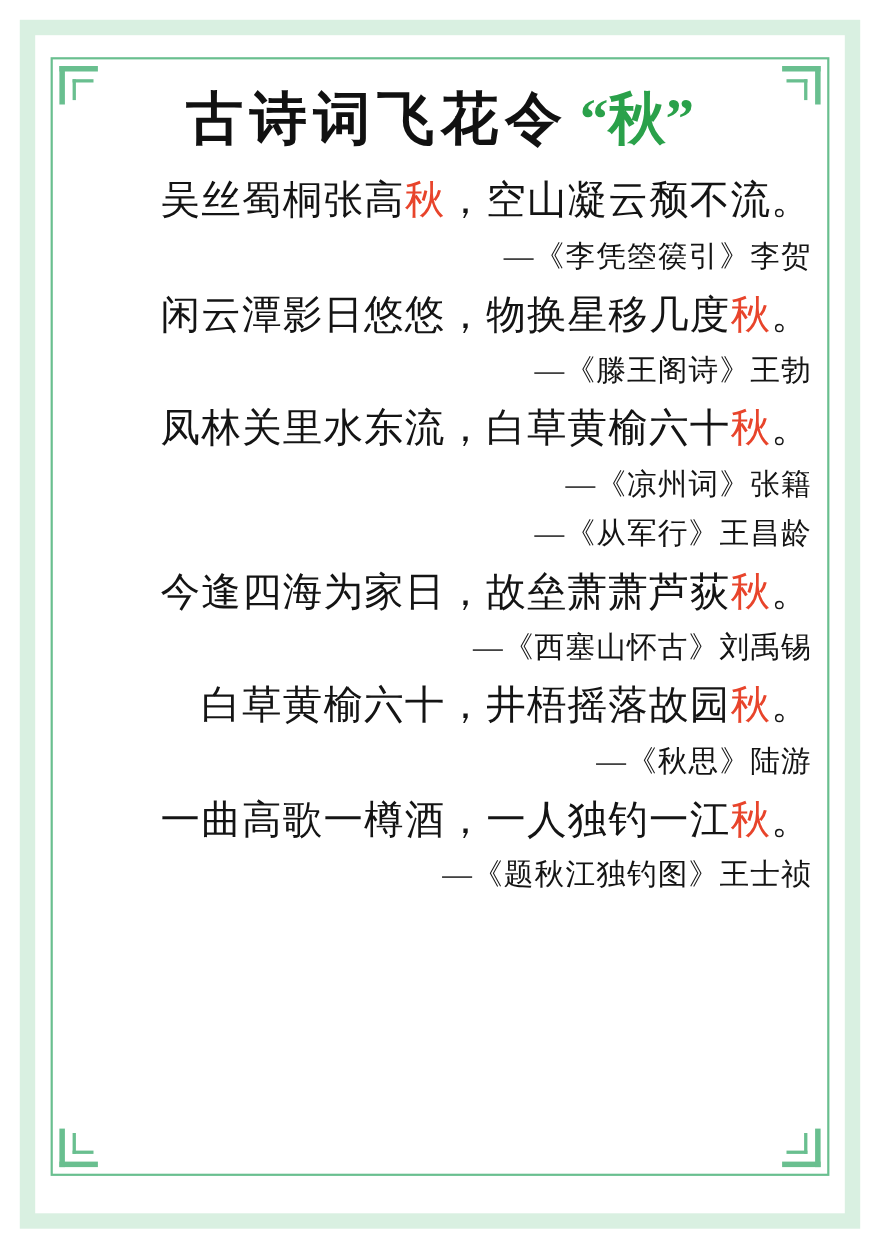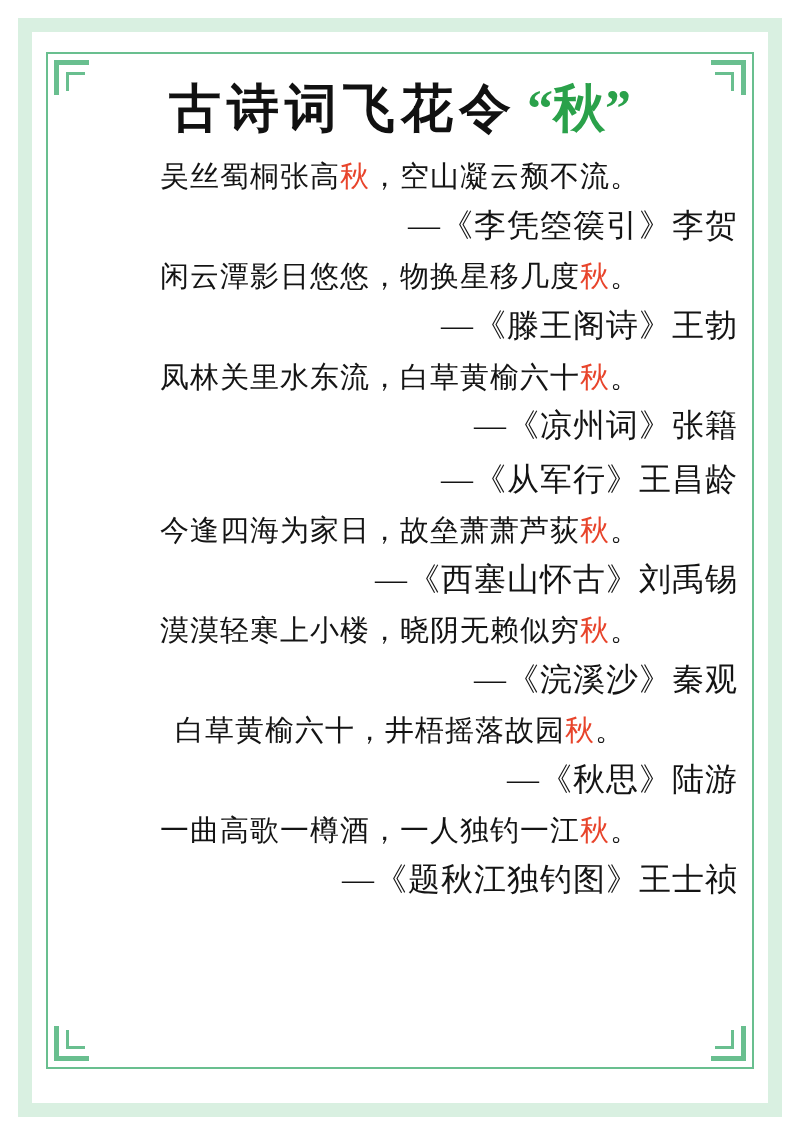--- a/index.html
+++ b/index.html
@@ -100,32 +100,32 @@
     font-weight: bold;
     color: #2aa14a;
     margin-left: 10px;
     font-family: "Liberation Serif", "DejaVu Serif", serif;
   }
 
   .entry {
     margin-bottom: 2px;
   }
   .verse {
-    font-size: 29px;
+    font-size: 36px;
     color: #141414;
     letter-spacing: 1px;
     line-height: 1.62;
     white-space: nowrap;
-    text-align: center;
+    text-align: right;
   }
   .verse .kw {
     color: #e8442b;
   }
   .source {
-    font-size: 32px;
+    font-size: 27px;
     color: #141414;
     letter-spacing: 1px;
     line-height: 1.6;
     text-align: right;
     white-space: nowrap;
   }
 </style>
 </head>
 <body>
 
@@ -165,24 +165,20 @@
 
     <div class="entry">
       <div class="source">—《从军行》王昌龄</div>
     </div>
 
     <div class="entry">
       <div class="verse"><span>今逢四海为家日，故垒萧萧芦荻</span><span class="kw">秋</span><span>。</span></div>
       <div class="source">—《西塞山怀古》刘禹锡</div>
     </div>
 
-    <div class="entry">
-      <div class="verse"><span>漠漠轻寒上小楼，晓阴无赖似穷</span><span class="kw">秋</span><span>。</span></div>
-      <div class="source">—《浣溪沙》秦观</div>
-    </div>
 
     <div class="entry">
       <div class="verse"><span>白草黄榆六十，井梧摇落故园</span><span class="kw">秋</span><span>。</span></div>
       <div class="source">—《秋思》陆游</div>
     </div>
 
     <div class="entry">
       <div class="verse"><span>一曲高歌一樽酒，一人独钓一江</span><span class="kw">秋</span><span>。</span></div>
       <div class="source">—《题秋江独钓图》王士祯</div>
     </div>

